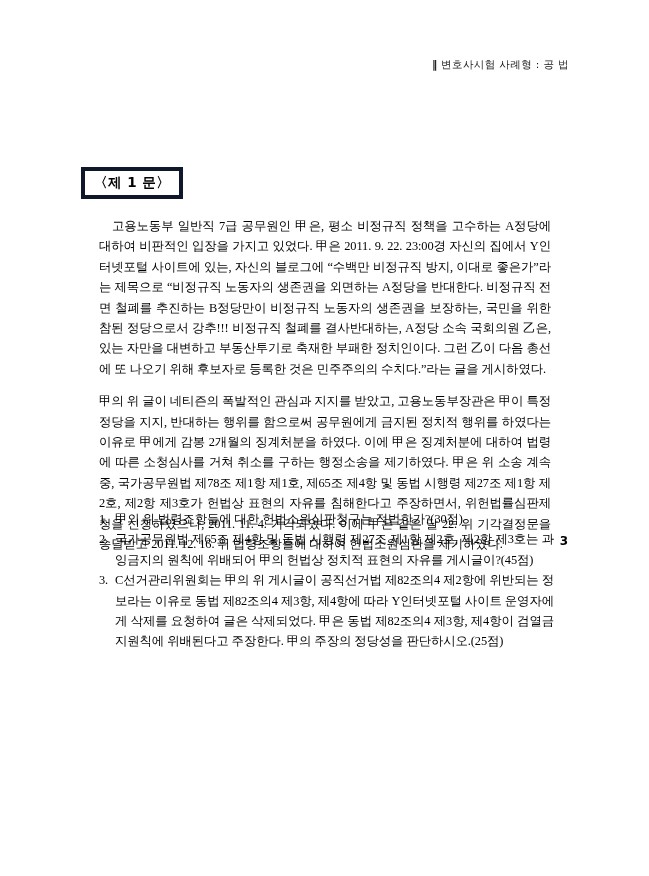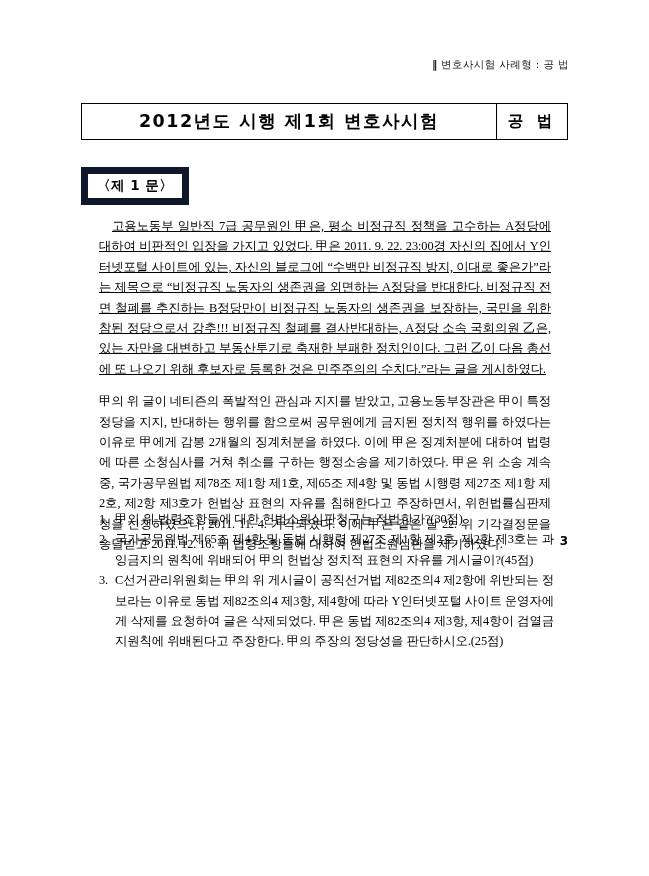--- a/index.html
+++ b/index.html
@@ -78,21 +78,21 @@
     font-size: 15.5px;
     font-weight: bold;
     letter-spacing: 4px;
     font-family: "DejaVu Sans", sans-serif;
   }
   
   .qbox {
     position: absolute;
     left: 81px;
     top: 167px;
-    border: 7px solid #0f172a;
+    border: 4px solid #0f172a;
     padding: 4px 9px 5px 9px;
     font-size: 13.5px;
     font-weight: bold;
     letter-spacing: 0.5px;
     font-family: "DejaVu Sans", sans-serif;
     line-height: 1.1;
   }
   
   .body-wrap {
     position: absolute;
@@ -107,21 +107,20 @@
     text-align: justify;
     text-justify: inter-character;
     letter-spacing: -0.1px;
     word-break: break-all;
   }
   p.para + p.para {
     margin-top: 12px;
   }
   .indent {
     text-indent: 13px;
-    text-decoration: underline;
   }
   
   .qlist {
     position: absolute;
     left: 99px;
     top: 509px;
     width: 455px;
   }
   .qitem {
     display: flex;
@@ -154,25 +153,20 @@
 </head>
 <body>
 
 <div class="page">
 
   <div class="running-header">
     <span class="bar">‖</span>
     <span>변호사시험 사례형 : 공 법</span>
   </div>
 
-  <div class="title-block">
-    <div class="title-main">2012년도 시행 제1회 변호사시험</div>
-    <div class="title-divider"></div>
-    <div class="title-subject">공 법</div>
-  </div>
 
   <div class="qbox">〈제 1 문〉</div>
 
   <div class="body-wrap">
     <p class="para indent">고용노동부 일반직 7급 공무원인 甲은, 평소 비정규직 정책을 고수하는 A정당에 대하여 비판적인 입장을 가지고 있었다. 甲은 2011. 9. 22. 23:00경 자신의 집에서 Y인터넷포털 사이트에 있는, 자신의 블로그에 “수백만 비정규직 방지, 이대로 좋은가”라는 제목으로 “비정규직 노동자의 생존권을 외면하는 A정당을 반대한다. 비정규직 전면 철폐를 추진하는 B정당만이 비정규직 노동자의 생존권을 보장하는, 국민을 위한 참된 정당으로서 강추!!! 비정규직 철폐를 결사반대하는, A정당 소속 국회의원 乙은, 있는 자만을 대변하고 부동산투기로 축재한 부패한 정치인이다. 그런 乙이 다음 총선에 또 나오기 위해 후보자로 등록한 것은 민주주의의 수치다.”라는 글을 게시하였다.</p>
     <p class="para">甲의 위 글이 네티즌의 폭발적인 관심과 지지를 받았고, 고용노동부장관은 甲이 특정 정당을 지지, 반대하는 행위를 함으로써 공무원에게 금지된 정치적 행위를 하였다는 이유로 甲에게 감봉 2개월의 징계처분을 하였다. 이에 甲은 징계처분에 대하여 법령에 따른 소청심사를 거쳐 취소를 구하는 행정소송을 제기하였다. 甲은 위 소송 계속 중, 국가공무원법 제78조 제1항 제1호, 제65조 제4항 및 동법 시행령 제27조 제1항 제2호, 제2항 제3호가 헌법상 표현의 자유를 침해한다고 주장하면서, 위헌법률심판제청을 신청하였으나, 2011. 11. 4. 기각되었다. 이에 甲은 같은 달 22. 위 기각결정문을 송달받고 2011. 12. 16. 위 법령조항들에 대하여 헌법소원심판을 제기하였다.</p>
   </div>
 
   <div class="qlist">
     <div class="qitem">

